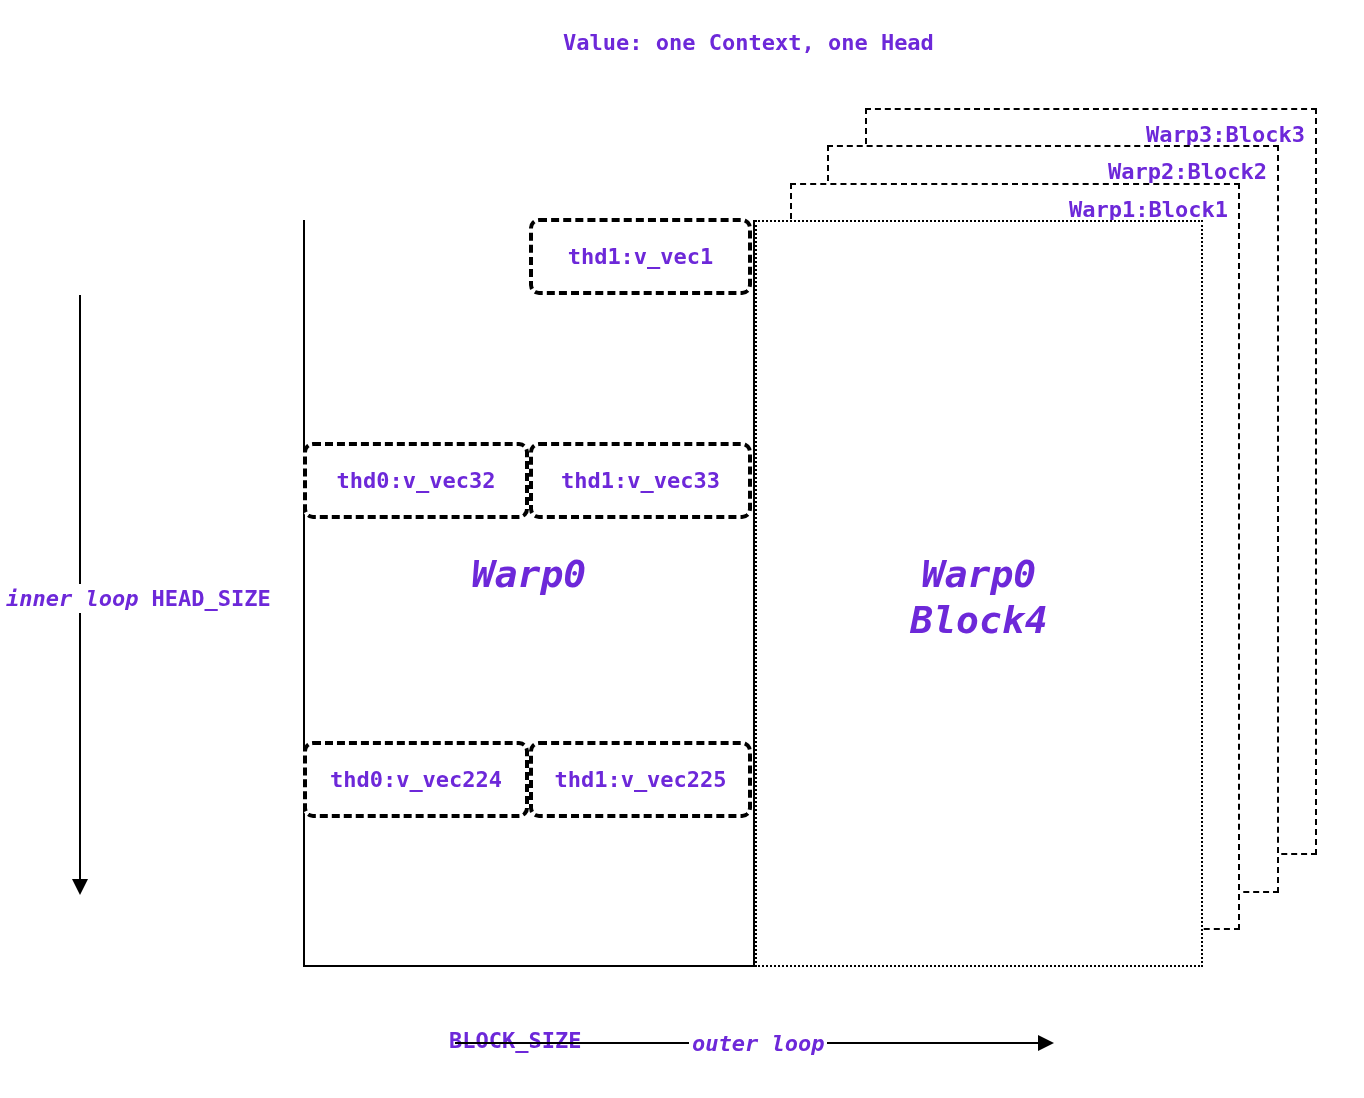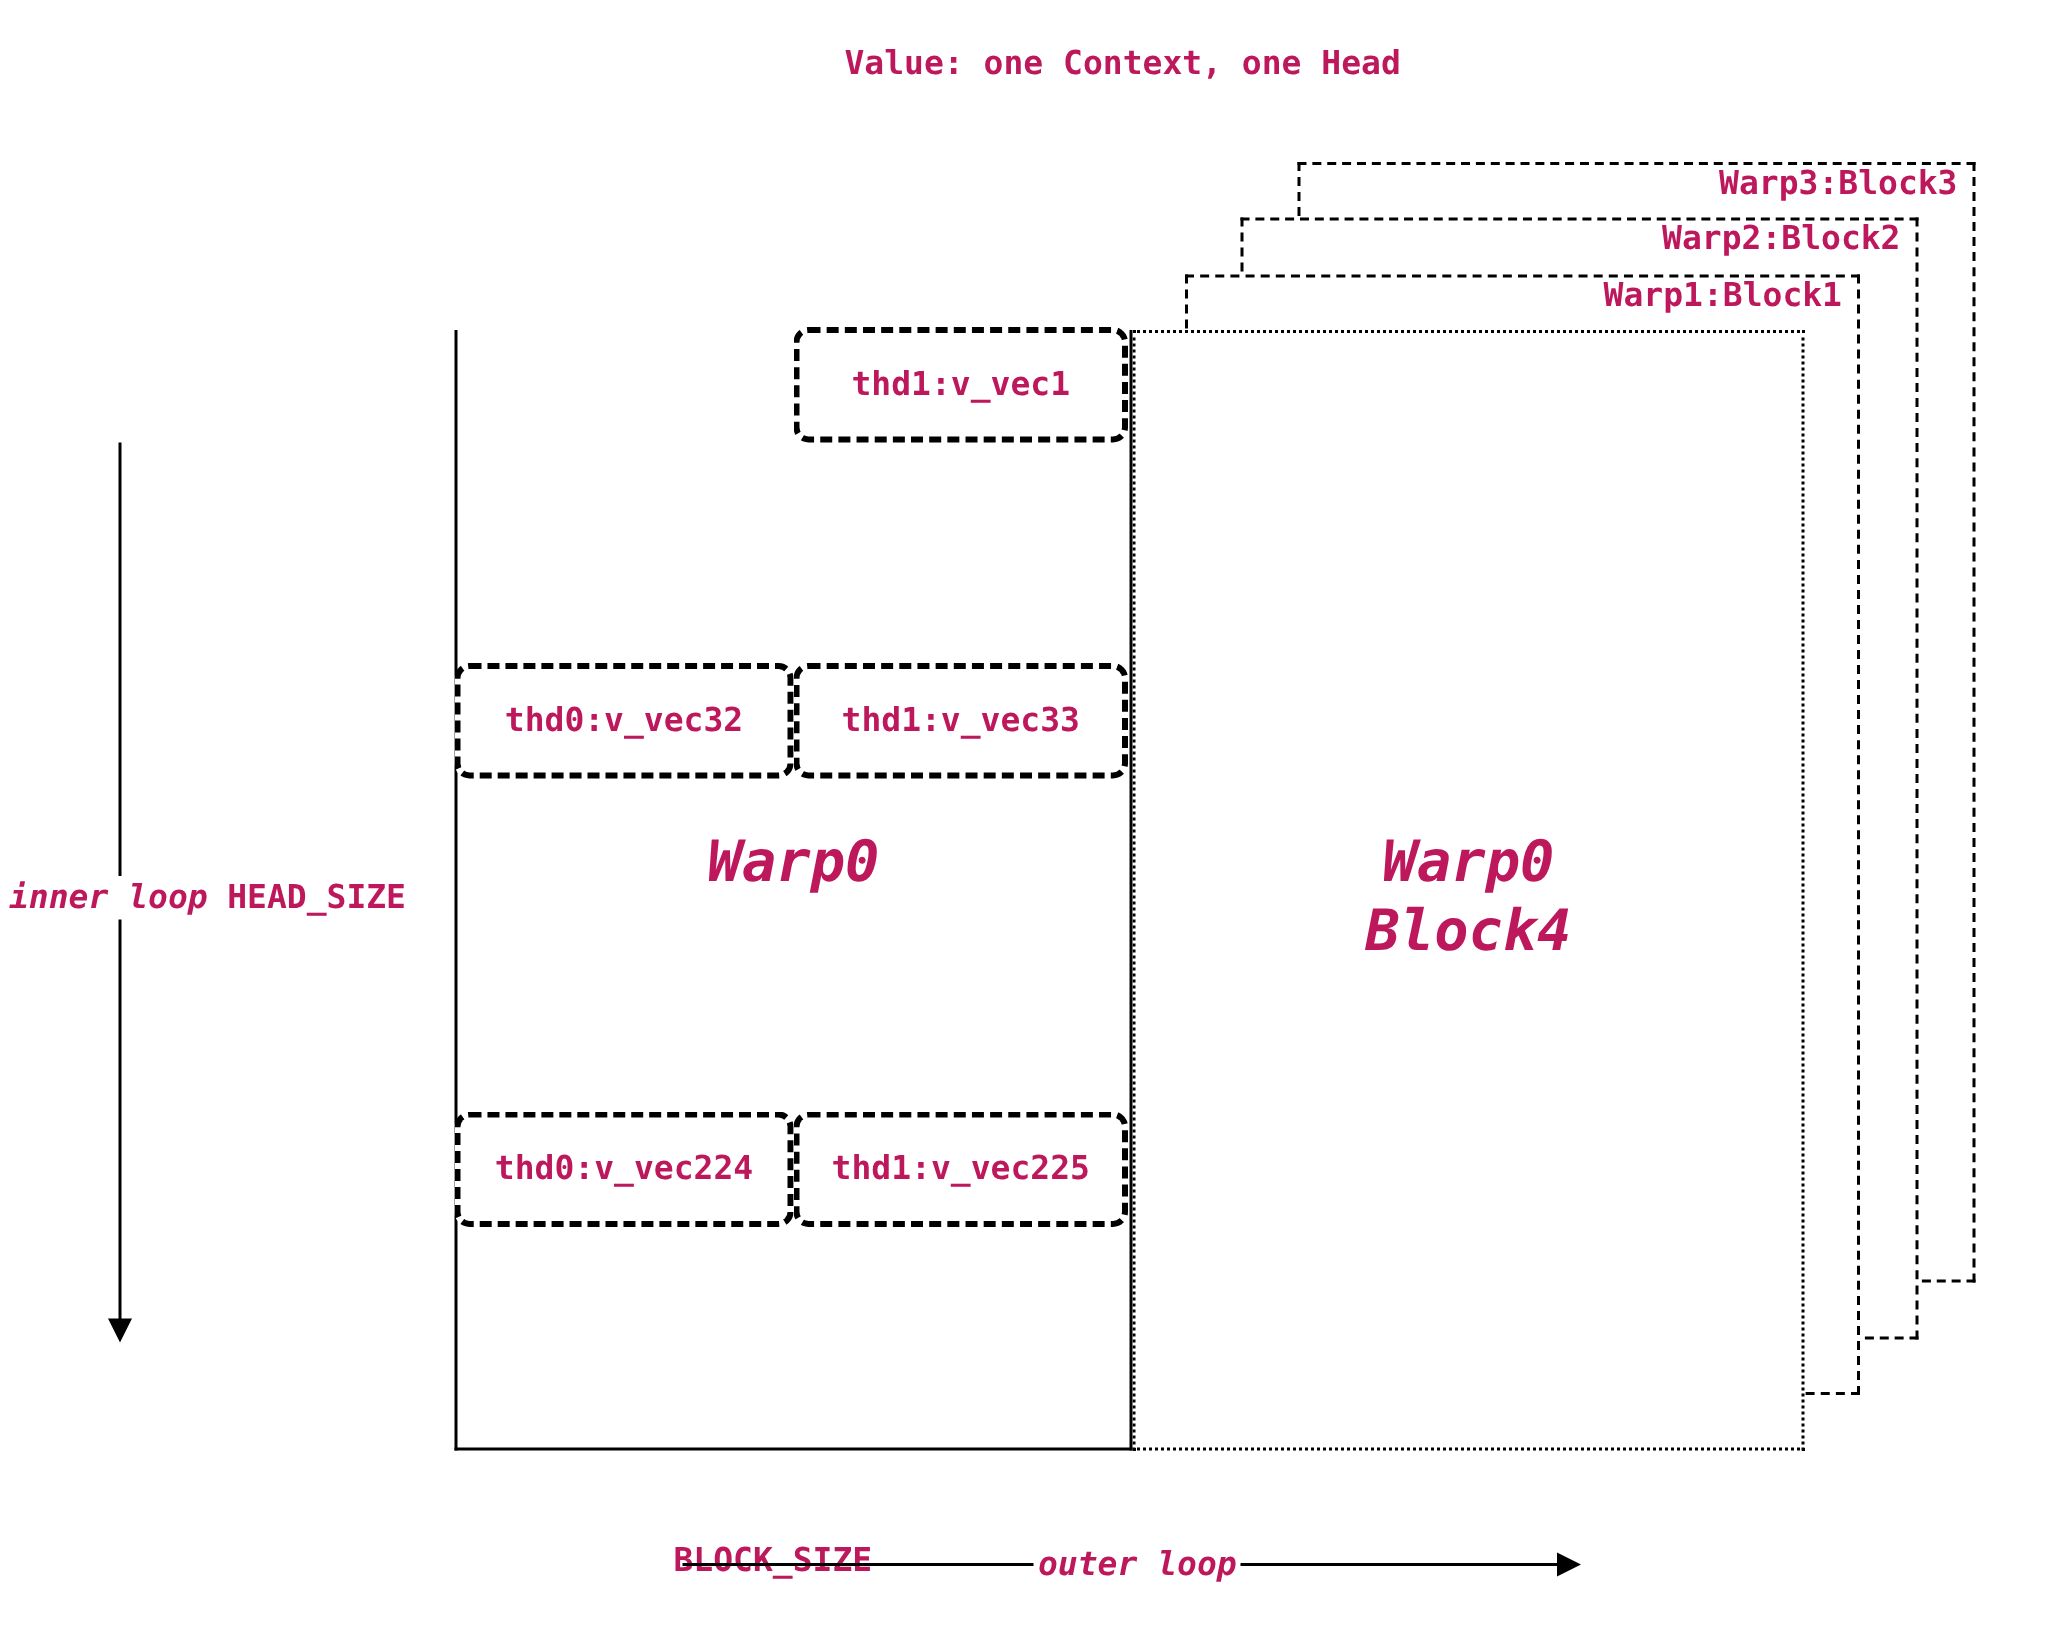--- a/index.html
+++ b/index.html
@@ -6,40 +6,40 @@
     margin: 0;
     padding: 0;
     background: #ffffff;
   }
   .canvas {
     position: relative;
     width: 1364px;
     height: 1098px;
     background: #ffffff;
     font-family: "DejaVu Sans Mono", "Liberation Mono", monospace;
-    color: #be185d;
+    color: #6d28d9;
     overflow: hidden;
   }
   .abs { position: absolute; }
 
   .title {
     left: 563px; top: 30px;
     font-size: 22px; font-weight: bold;
     white-space: nowrap;
   }
 
   
   .stack-box {
     background: #ffffff;
     border: 2px dashed #000000;
     box-sizing: border-box;
   }
   .stack-label {
     position: absolute;
-    top: 0; right: 10px;
+    top: 12px; right: 10px;
     font-size: 22px; font-weight: bold;
     white-space: nowrap;
   }
   .warp3 { left: 865px; top: 108px; width: 452px; height: 747px; }
   .warp2 { left: 827px; top: 145px; width: 452px; height: 748px; }
   .warp1 { left: 790px; top: 183px; width: 450px; height: 747px; }
 
   
   .block4 {
     left: 755px; top: 220px; width: 448px; height: 747px;

